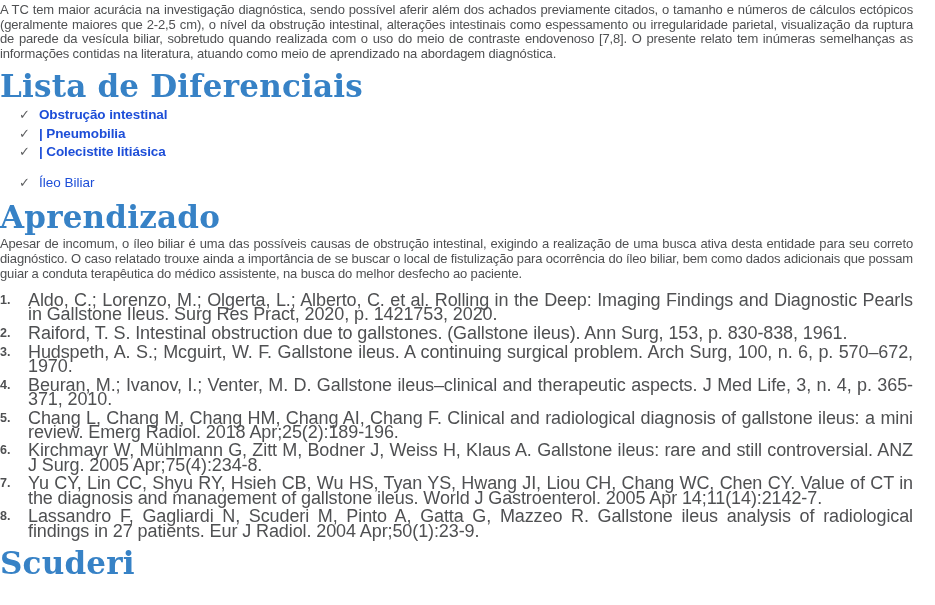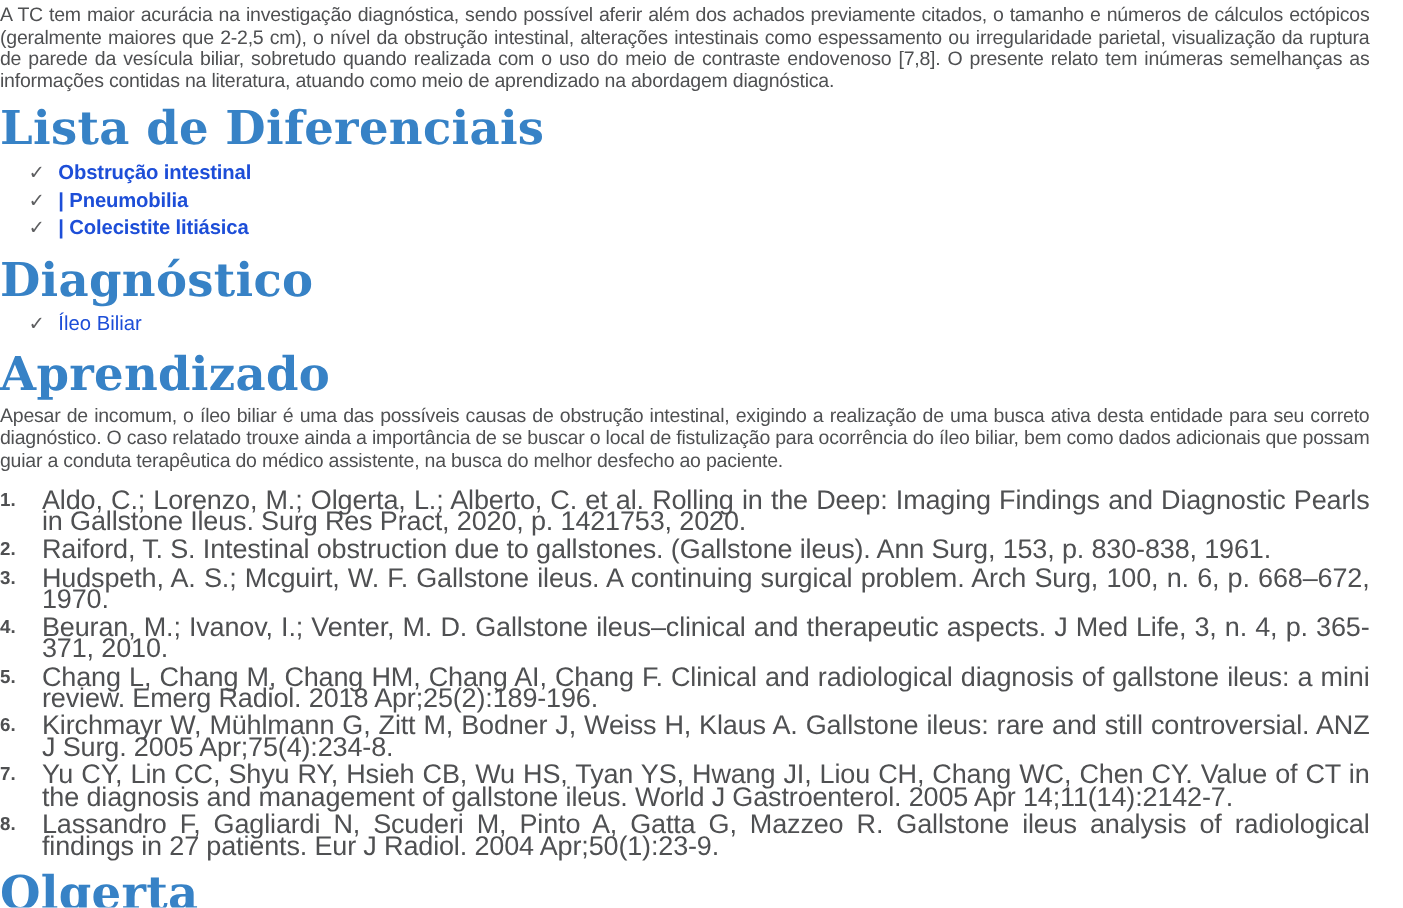--- a/index.html
+++ b/index.html
@@ -95,21 +95,20 @@
     <li>
       <span class="check">✓</span>
       <span class="item-label">| Pneumobilia</span>
     </li>
     <li>
       <span class="check">✓</span>
       <span class="item-label">| Colecistite litiásica</span>
     </li>
   </ul>
 
-  <h2 class="heading">Diagnóstico</h2>
 
   <ul class="check-list">
     <li>
       <span class="check">✓</span>
       <span class="item-label">Íleo Biliar</span>
     </li>
   </ul>
 
   <h2 class="heading">Aprendizado</h2>
 
@@ -120,21 +119,21 @@
     <li>
       <span class="ref-num">1.</span>
       <span class="ref-text">Aldo, C.; Lorenzo, M.; Olgerta, L.; Alberto, C. et al. Rolling in the Deep: Imaging Findings and Diagnostic Pearls in Gallstone Ileus. Surg Res Pract, 2020, p. 1421753, 2020.</span>
     </li>
     <li>
       <span class="ref-num">2.</span>
       <span class="ref-text">Raiford, T. S. Intestinal obstruction due to gallstones. (Gallstone ileus). Ann Surg, 153, p. 830-838, 1961.</span>
     </li>
     <li>
       <span class="ref-num">3.</span>
-      <span class="ref-text">Hudspeth, A. S.; Mcguirt, W. F. Gallstone ileus. A continuing surgical problem. Arch Surg, 100, n. 6, p. 668–672, 1970.</span>
+      <span class="ref-text">Hudspeth, A. S.; Mcguirt, W. F. Gallstone ileus. A continuing surgical problem. Arch Surg, 100, n. 6, p. 570–672, 1970.</span>
     </li>
     <li>
       <span class="ref-num">4.</span>
       <span class="ref-text">Beuran, M.; Ivanov, I.; Venter, M. D. Gallstone ileus–clinical and therapeutic aspects. J Med Life, 3, n. 4, p. 365-371, 2010.</span>
     </li>
     <li>
       <span class="ref-num">5.</span>
       <span class="ref-text">Chang L, Chang M, Chang HM, Chang AI, Chang F. Clinical and radiological diagnosis of gallstone ileus: a mini review. Emerg Radiol. 2018 Apr;25(2):189-196.</span>
     </li>
     <li>
@@ -144,15 +143,15 @@
     <li>
       <span class="ref-num">7.</span>
       <span class="ref-text">Yu CY, Lin CC, Shyu RY, Hsieh CB, Wu HS, Tyan YS, Hwang JI, Liou CH, Chang WC, Chen CY. Value of CT in the diagnosis and management of gallstone ileus. World J Gastroenterol. 2005 Apr 14;11(14):2142-7.</span>
     </li>
     <li>
       <span class="ref-num">8.</span>
       <span class="ref-text">Lassandro F, Gagliardi N, Scuderi M, Pinto A, Gatta G, Mazzeo R. Gallstone ileus analysis of radiological findings in 27 patients. Eur J Radiol. 2004 Apr;50(1):23-9.</span>
     </li>
   </ol>
 
-  <h2 class="heading">Olgerta</h2>
+  <h2 class="heading">Scuderi</h2>
 
 </main>
 
 </body></html>

